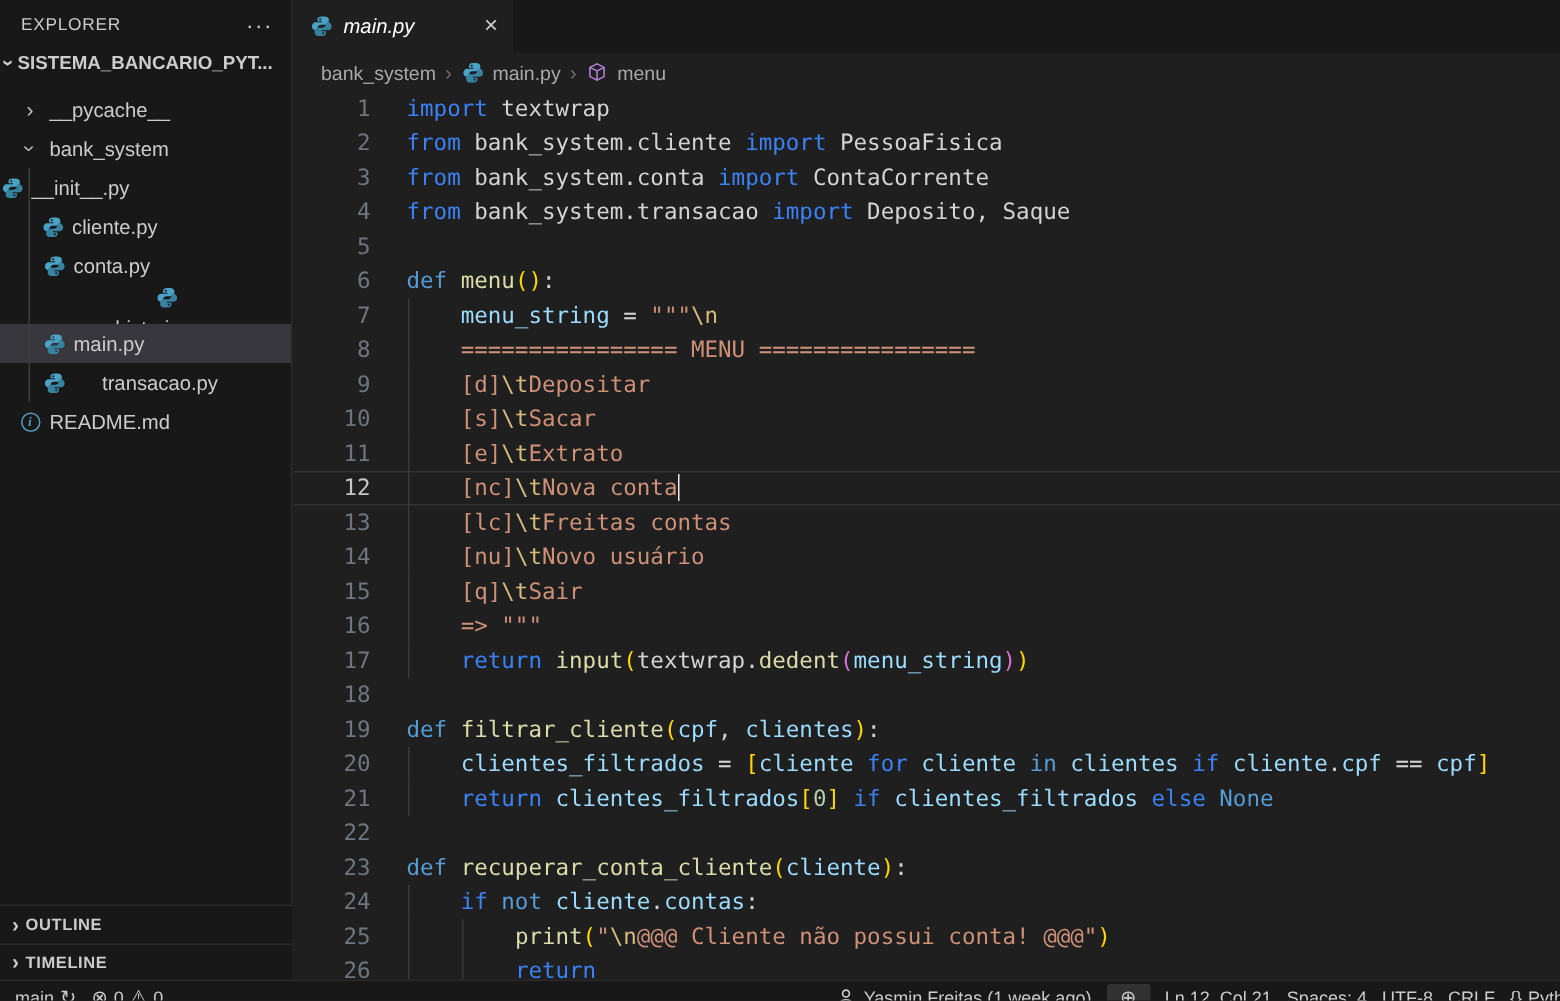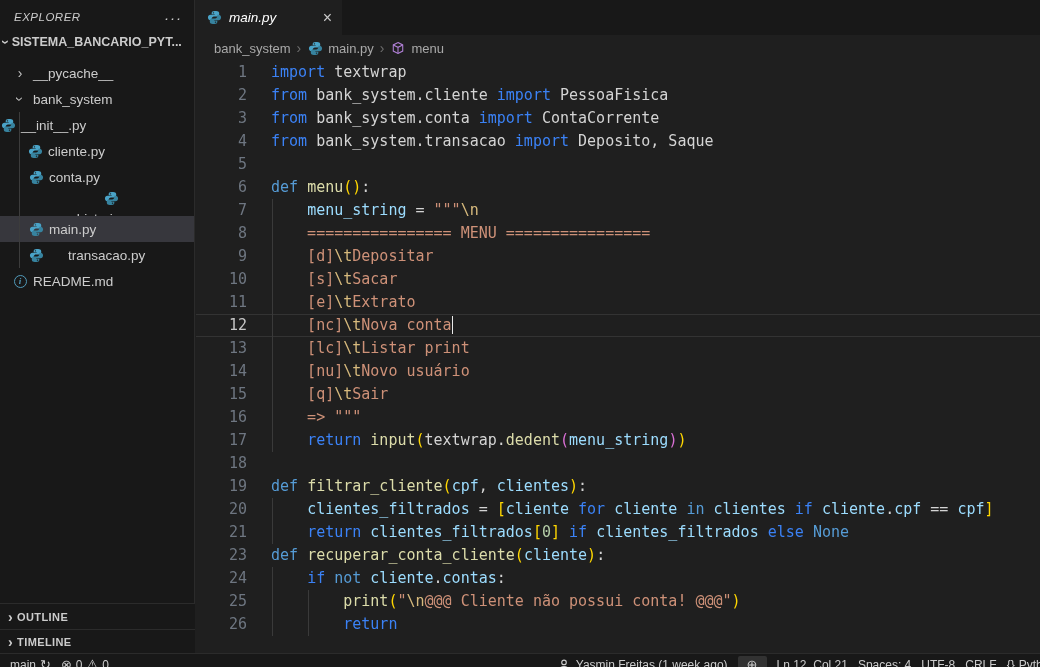--- a/index.html
+++ b/index.html
@@ -4,21 +4,21 @@
 <style>
   * { margin:0; padding:0; box-sizing:border-box; }
   html,body { width:1040px; height:667px; overflow:hidden; background:#1f1f1f;
               font-family:"Liberation Sans", sans-serif; }
   body { position:relative; color:#cccccc; }
 
   
   .sidebar { position:absolute; left:0; top:0; width:195px; height:653px;
              background:#181818; border-right:1px solid #2b2b2b; }
   .exp-header { height:30px; display:flex; align-items:center; padding:4px 12px 0 14px;
-                font-size:11.5px; letter-spacing:.5px; color:#cccccc;font-style:italic; }
+                font-size:11.5px; letter-spacing:.5px; color:#cccccc; }
   .exp-more { margin-left:auto; font-size:15px; color:#cccccc; cursor:pointer; letter-spacing:1px;}
   .project-row { height:24px; display:flex; align-items:center; gap:3px; padding-left:4px;
                  font-size:12.5px; font-weight:700; color:#cccccc; }
   .tree { position:relative; margin-top:6px; }
   .trow { height:26px; display:flex; align-items:center; gap:5px; font-size:13.5px;
           color:#cccccc; cursor:pointer; position:relative; }
   .trow.sel { background:#37373d; }
   .trow .chev { width:16px; text-align:center; flex:none; color:#c5c5c5; }
   .indent-guide-tree { position:absolute; left:19px; width:1px; background:#3c3c3c; }
   .chev-glyph { display:inline-block; font-size:14px; line-height:1; }
@@ -216,29 +216,30 @@
       <div class="line"><span class="ln">3</span><span class="lc"><span class="t-kw">from</span><span class="t-pl"> bank_system.conta </span><span class="t-kw">import</span><span class="t-pl"> ContaCorrente</span></span></div>
       <div class="line"><span class="ln">4</span><span class="lc"><span class="t-kw">from</span><span class="t-pl"> bank_system.transacao </span><span class="t-kw">import</span><span class="t-pl"> Deposito, Saque</span></span></div>
       <div class="line"><span class="ln">5</span><span class="lc"></span></div>
       <div class="line"><span class="ln">6</span><span class="lc"><span class="t-def">def</span><span class="t-pl"> </span><span class="t-fn">menu</span><span class="t-b1">()</span><span class="t-pl">:</span></span></div>
       <div class="line"><span class="ln">7</span><span class="lc"><span class="ig" style="left: 0.5px;"></span><span class="t-pl">    </span><span class="t-var">menu_string</span><span class="t-pl"> = </span><span class="t-str">"""</span><span class="t-esc">\n</span></span></div>
       <div class="line"><span class="ln">8</span><span class="lc"><span class="ig" style="left: 0.5px;"></span><span class="t-str">    ================ MENU ================</span></span></div>
       <div class="line"><span class="ln">9</span><span class="lc"><span class="ig" style="left: 0.5px;"></span><span class="t-str">    [d]</span><span class="t-esc">\t</span><span class="t-str">Depositar</span></span></div>
       <div class="line"><span class="ln">10</span><span class="lc"><span class="ig" style="left: 0.5px;"></span><span class="t-str">    [s]</span><span class="t-esc">\t</span><span class="t-str">Sacar</span></span></div>
       <div class="line"><span class="ln">11</span><span class="lc"><span class="ig" style="left: 0.5px;"></span><span class="t-str">    [e]</span><span class="t-esc">\t</span><span class="t-str">Extrato</span></span></div>
       <div class="line cur"><span class="ln">12</span><span class="lc"><span class="ig" style="left: 0.5px;"></span><span class="t-str">    [nc]</span><span class="t-esc">\t</span><span class="t-str">Nova conta</span><span class="cursor"></span></span></div>
-      <div class="line"><span class="ln">13</span><span class="lc"><span class="ig" style="left: 0.5px;"></span><span class="t-str">    [lc]</span><span class="t-esc">\t</span><span class="t-str">Listar print</span></span></div>
+      <div class="line"><span class="ln">13</span><span class="lc"><span class="ig" style="left: 0.5px;"></span><span class="t-str">    [lc]</span><span class="t-esc">\t</span><span class="t-str">Freitas contas</span></span></div>
       <div class="line"><span class="ln">14</span><span class="lc"><span class="ig" style="left: 0.5px;"></span><span class="t-str">    [nu]</span><span class="t-esc">\t</span><span class="t-str">Novo usuário</span></span></div>
       <div class="line"><span class="ln">15</span><span class="lc"><span class="ig" style="left: 0.5px;"></span><span class="t-str">    [q]</span><span class="t-esc">\t</span><span class="t-str">Sair</span></span></div>
       <div class="line"><span class="ln">16</span><span class="lc"><span class="ig" style="left: 0.5px;"></span><span class="t-str">    =&gt; """</span></span></div>
       <div class="line"><span class="ln">17</span><span class="lc"><span class="ig" style="left: 0.5px;"></span><span class="t-pl">    </span><span class="t-kw">return</span><span class="t-pl"> </span><span class="t-fn">input</span><span class="t-b1">(</span><span class="t-pl">textwrap.</span><span class="t-fn">dedent</span><span class="t-b2">(</span><span class="t-var">menu_string</span><span class="t-b2">)</span><span class="t-b1">)</span></span></div>
       <div class="line"><span class="ln">18</span><span class="lc"></span></div>
       <div class="line"><span class="ln">19</span><span class="lc"><span class="t-def">def</span><span class="t-pl"> </span><span class="t-fn">filtrar_cliente</span><span class="t-b1">(</span><span class="t-var">cpf</span><span class="t-pl">, </span><span class="t-var">clientes</span><span class="t-b1">)</span><span class="t-pl">:</span></span></div>
       <div class="line"><span class="ln">20</span><span class="lc"><span class="ig" style="left: 0.5px;"></span><span class="t-pl">    </span><span class="t-var">clientes_filtrados</span><span class="t-pl"> = </span><span class="t-b1">[</span><span class="t-var">cliente</span><span class="t-pl"> </span><span class="t-kw">for</span><span class="t-pl"> </span><span class="t-var">cliente</span><span class="t-pl"> </span><span class="t-def">in</span><span class="t-pl"> </span><span class="t-var">clientes</span><span class="t-pl"> </span><span class="t-kw">if</span><span class="t-pl"> </span><span class="t-var">cliente</span><span class="t-pl">.</span><span class="t-var">cpf</span><span class="t-pl"> == </span><span class="t-var">cpf</span><span class="t-b1">]</span></span></div>
       <div class="line"><span class="ln">21</span><span class="lc"><span class="ig" style="left: 0.5px;"></span><span class="t-pl">    </span><span class="t-kw">return</span><span class="t-pl"> </span><span class="t-var">clientes_filtrados</span><span class="t-b1">[</span><span class="t-num">0</span><span class="t-b1">]</span><span class="t-pl"> </span><span class="t-kw">if</span><span class="t-pl"> </span><span class="t-var">clientes_filtrados</span><span class="t-pl"> </span><span class="t-kw">else</span><span class="t-pl"> </span><span class="t-def">None</span></span></div>
+      <div class="line"><span class="ln">22</span><span class="lc"></span></div>
       <div class="line"><span class="ln">23</span><span class="lc"><span class="t-def">def</span><span class="t-pl"> </span><span class="t-fn">recuperar_conta_cliente</span><span class="t-b1">(</span><span class="t-var">cliente</span><span class="t-b1">)</span><span class="t-pl">:</span></span></div>
       <div class="line"><span class="ln">24</span><span class="lc"><span class="ig" style="left: 0.5px;"></span><span class="t-pl">    </span><span class="t-kw">if</span><span class="t-pl"> </span><span class="t-def">not</span><span class="t-pl"> </span><span class="t-var">cliente</span><span class="t-pl">.</span><span class="t-var">contas</span><span class="t-pl">:</span></span></div>
       <div class="line"><span class="ln">25</span><span class="lc"><span class="ig" style="left: 0.5px;"></span><span class="ig" style="left: calc(4ch + 0.5px);"></span><span class="t-pl">        </span><span class="t-fn">print</span><span class="t-b1">(</span><span class="t-str">"</span><span class="t-esc">\n</span><span class="t-str">@@@ Cliente não possui conta! @@@"</span><span class="t-b1">)</span></span></div>
       <div class="line"><span class="ln">26</span><span class="lc"><span class="ig" style="left: 0.5px;"></span><span class="ig" style="left: calc(4ch + 0.5px);"></span><span class="t-pl">        </span><span class="t-kw">return</span></span></div>
     </div>
 </main>
 
 <footer class="statusbar">
   <div class="sb-item">
     <span>main</span>

